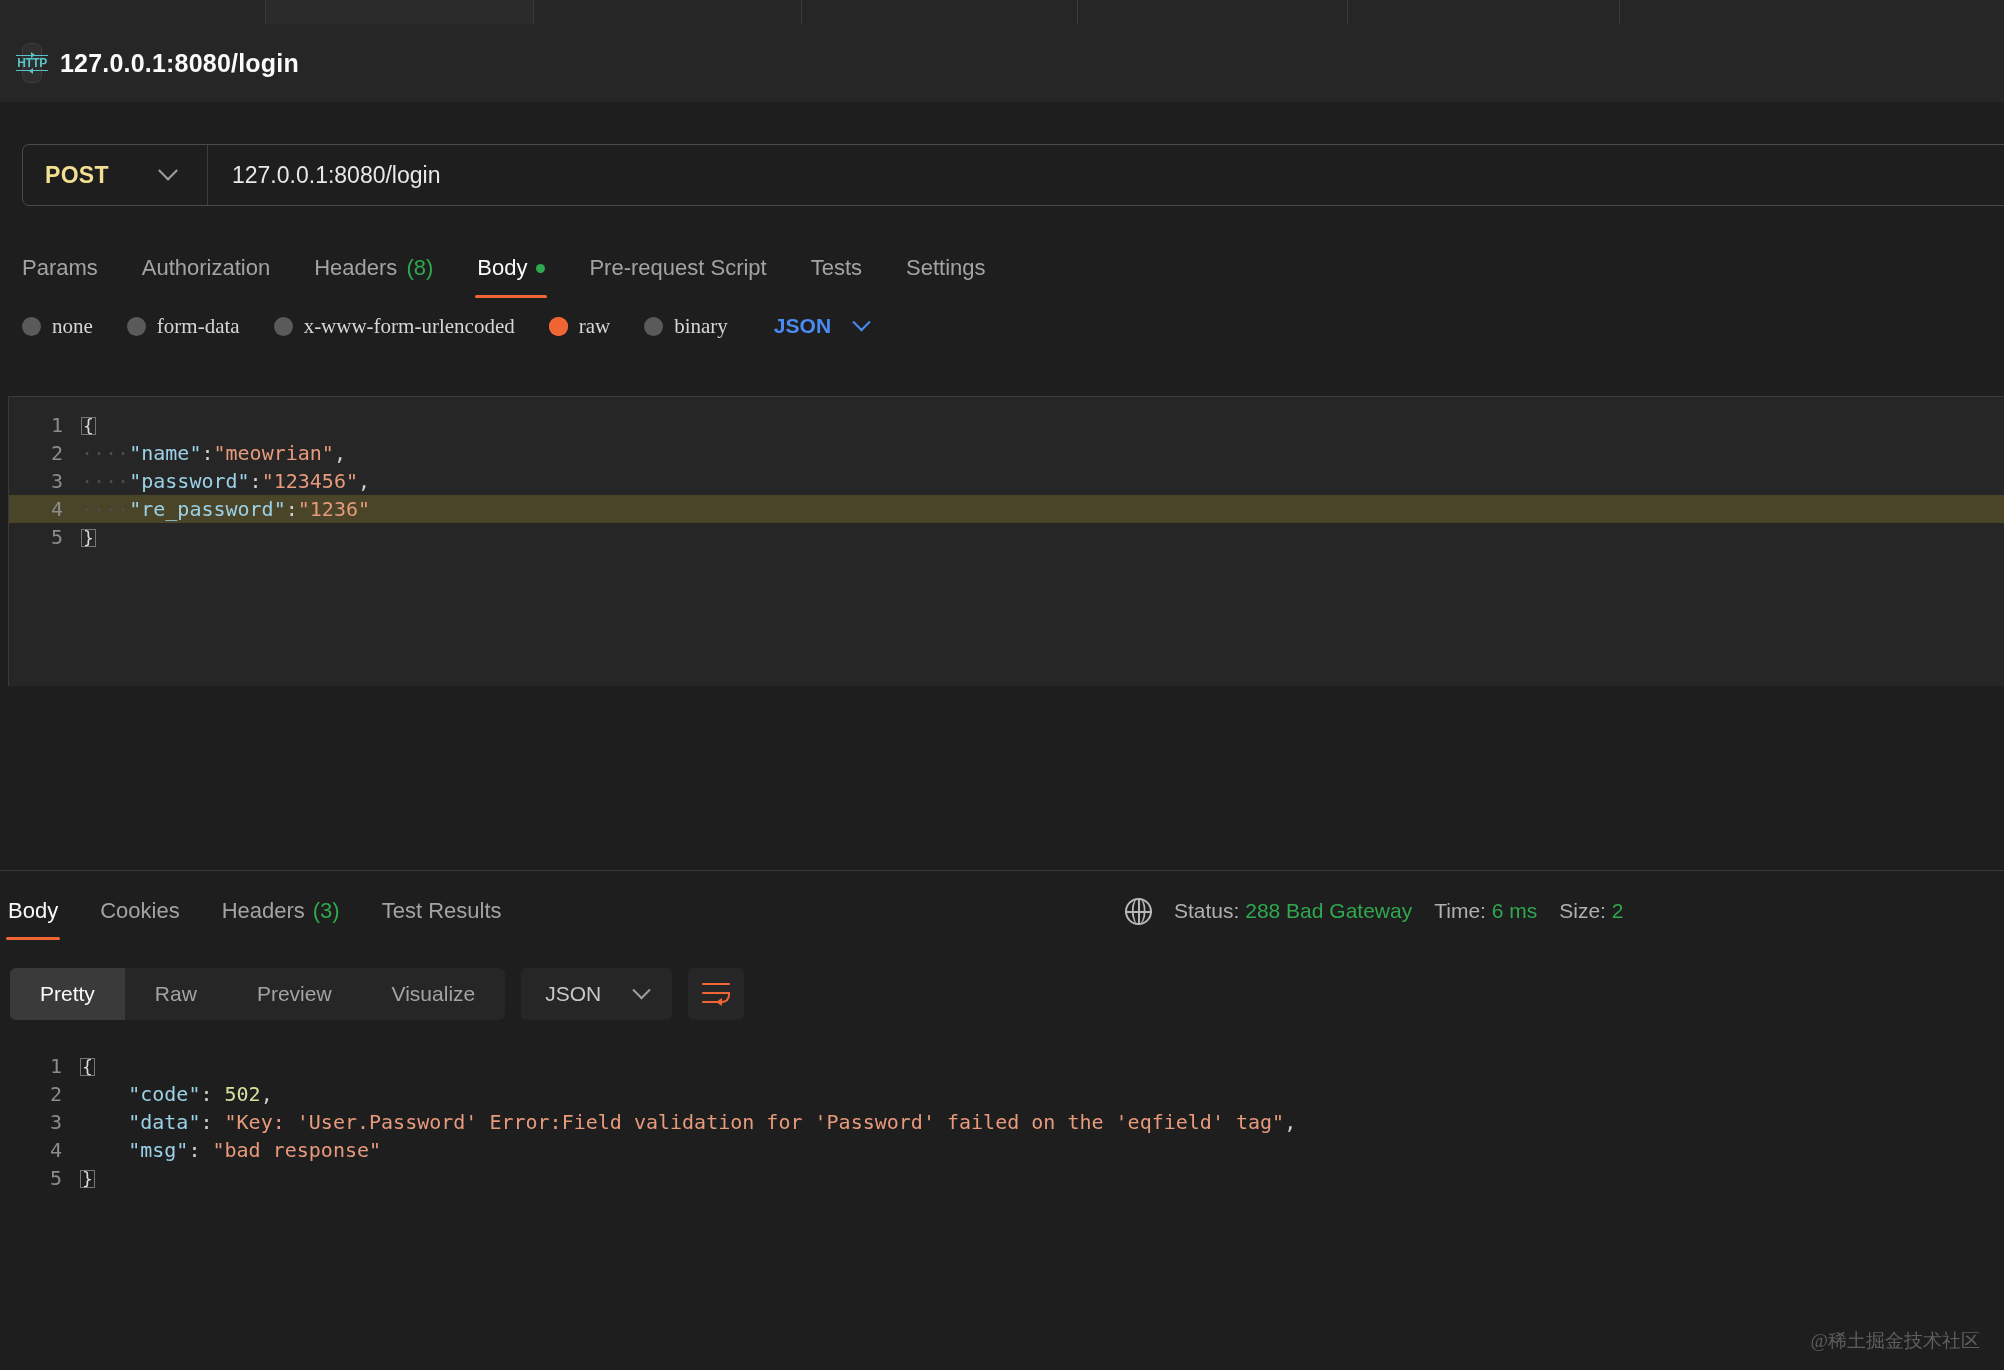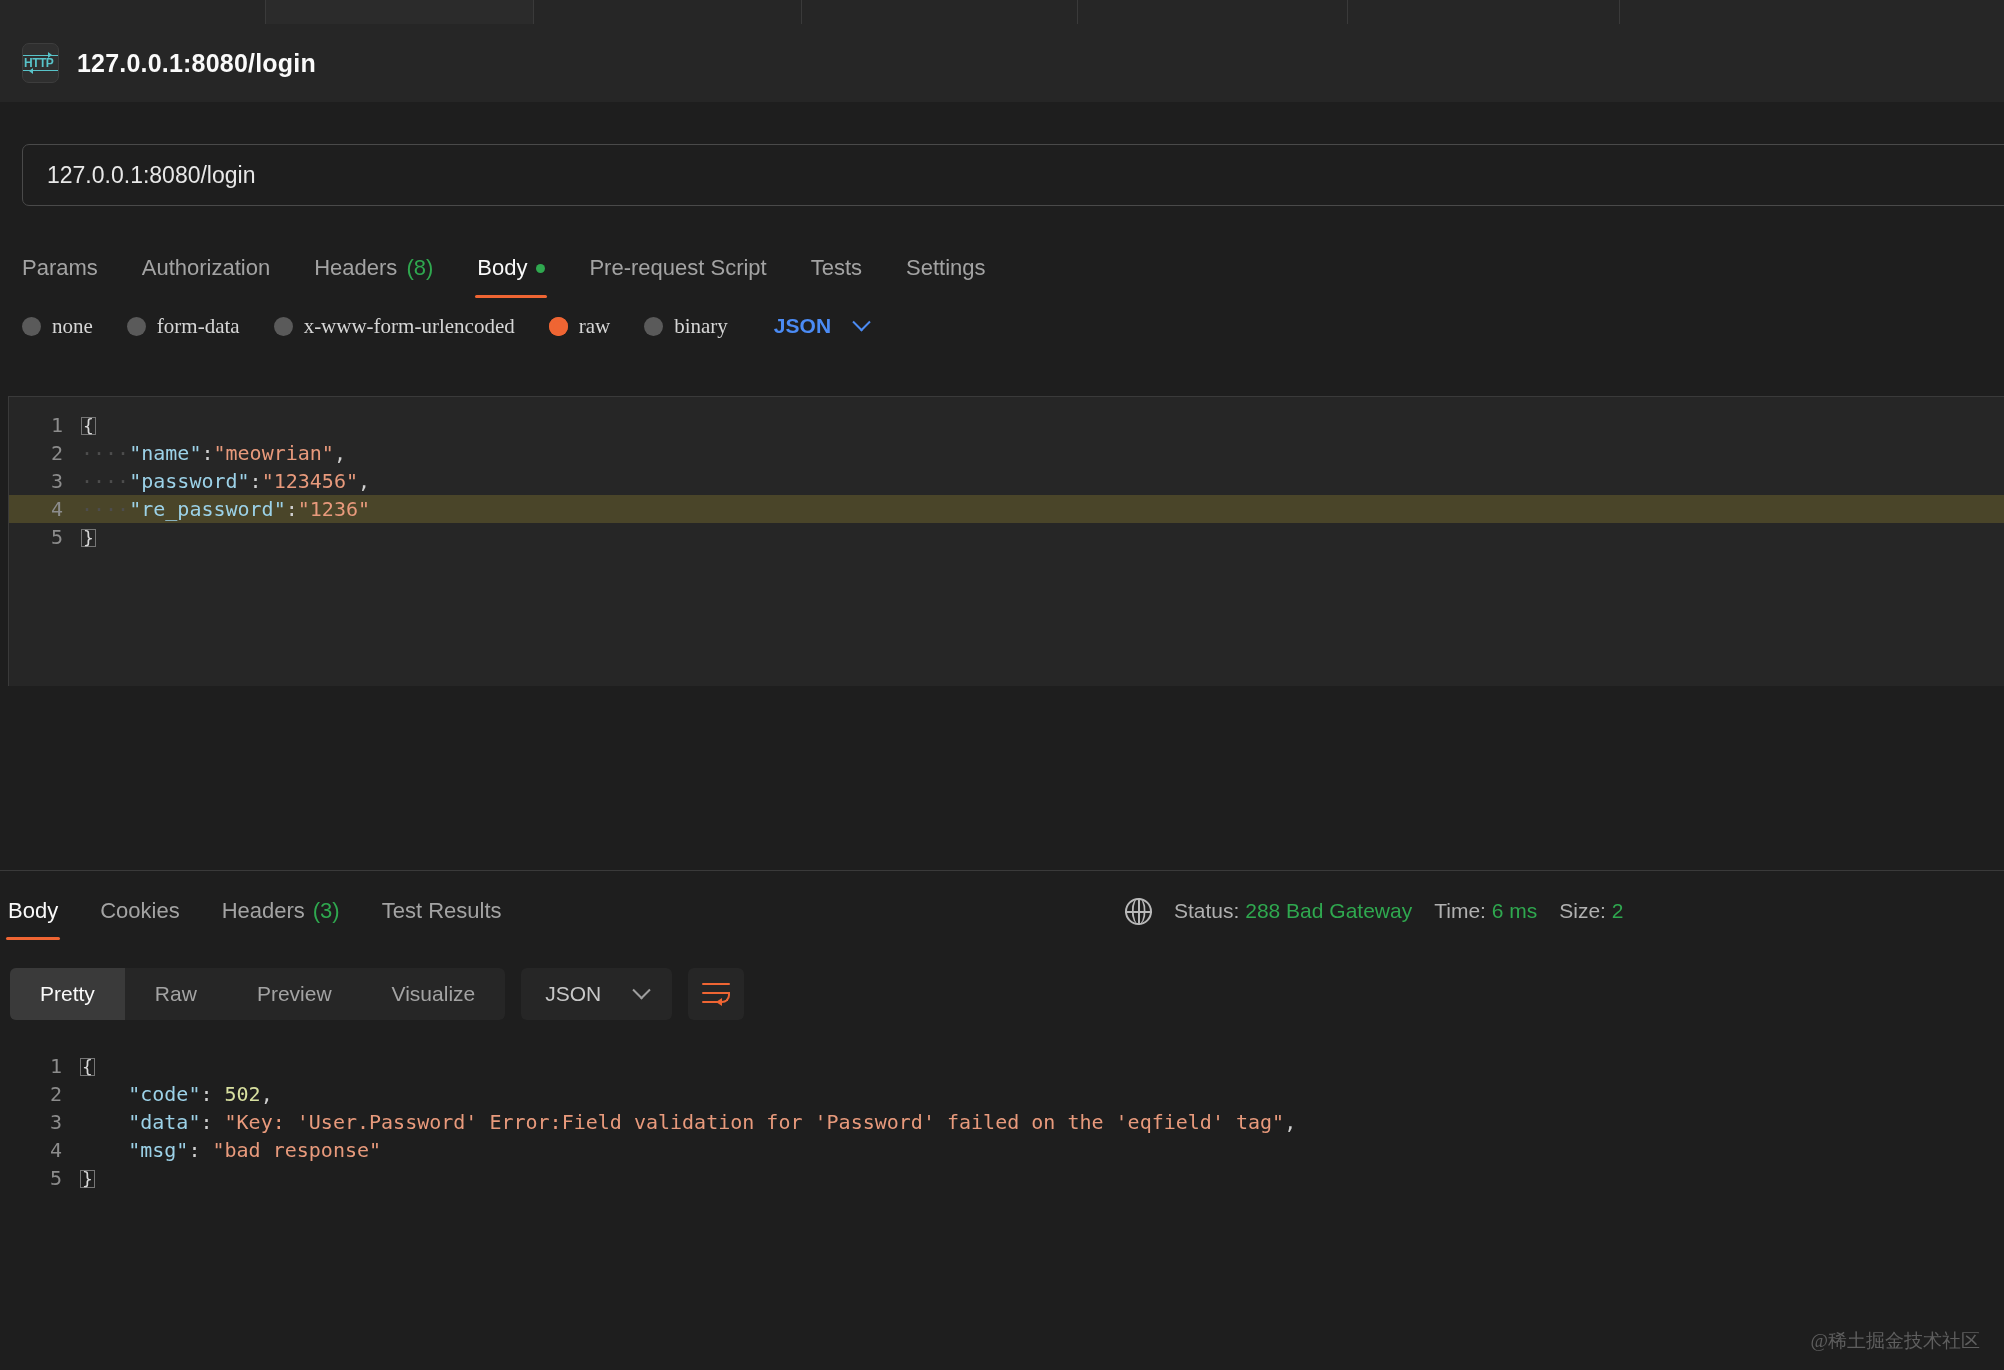--- a/index.html
+++ b/index.html
@@ -30,22 +30,22 @@
   .tabstrip .tab.w5 { width: 270px; }
   .tabstrip .tab.w6 { width: 272px; }
   .tabstrip .tab.w7 { width: 200px; border-right: none; }
 
   
   .req-header {
     position: absolute; top: 24px; left: 0; width: 2004px; height: 78px;
     background: #262626; display: flex; align-items: center; padding-left: 22px;
   }
   .http-badge {
-    width: 37px; height: 40px; border-radius: 7px; background: #2f2f2f;
-    border: 1px solid #3d3d3d; display: flex; 
+    width: 20px; height: 40px; border-radius: 7px; background: #2f2f2f;
+    border: 1px solid #3d3d3d; display: flex; align-items: center;
     justify-content: center; flex-direction: column; position: relative;
   }
   .http-badge .lbl {
     font-size: 12px; font-weight: bold; color: #58c3c9;
     letter-spacing: -0.5px; line-height: 12px;
     border-top: 1.6px solid #58c3c9; border-bottom: 1.6px solid #58c3c9;
     padding: 1px 1px;
   }
   .http-badge .arrowtop, .http-badge .arrowbot {
     position: absolute; width: 0; height: 0; border-style: solid;
@@ -265,20 +265,24 @@
   <div class="http-badge">
     <span class="arrowtop"></span>
     <span class="lbl">HTTP</span>
     <span class="arrowbot"></span>
   </div>
   <div class="req-title">127.0.0.1:8080/login</div>
 </div>
 
 <div class="urlbar-wrap">
   <div class="urlbar">
+    <div class="method">
+      <span class="method-label">POST</span>
+      <span class="chev"></span>
+    </div>
     <div class="url-text">127.0.0.1:8080/login</div>
   </div>
 </div>
 
 <div class="req-tabs">
   <div class="req-tab">
     <span>Params</span>
   </div>
   <div class="req-tab">
     <span>Authorization</span>

